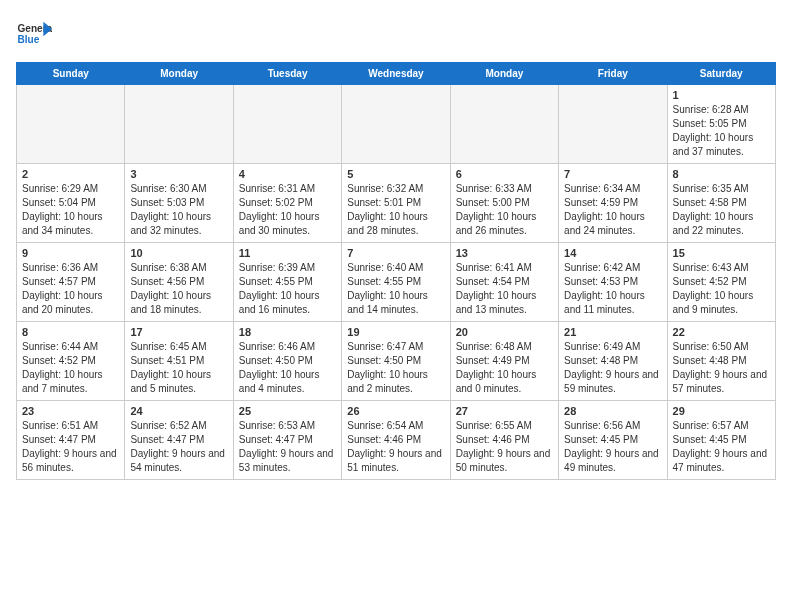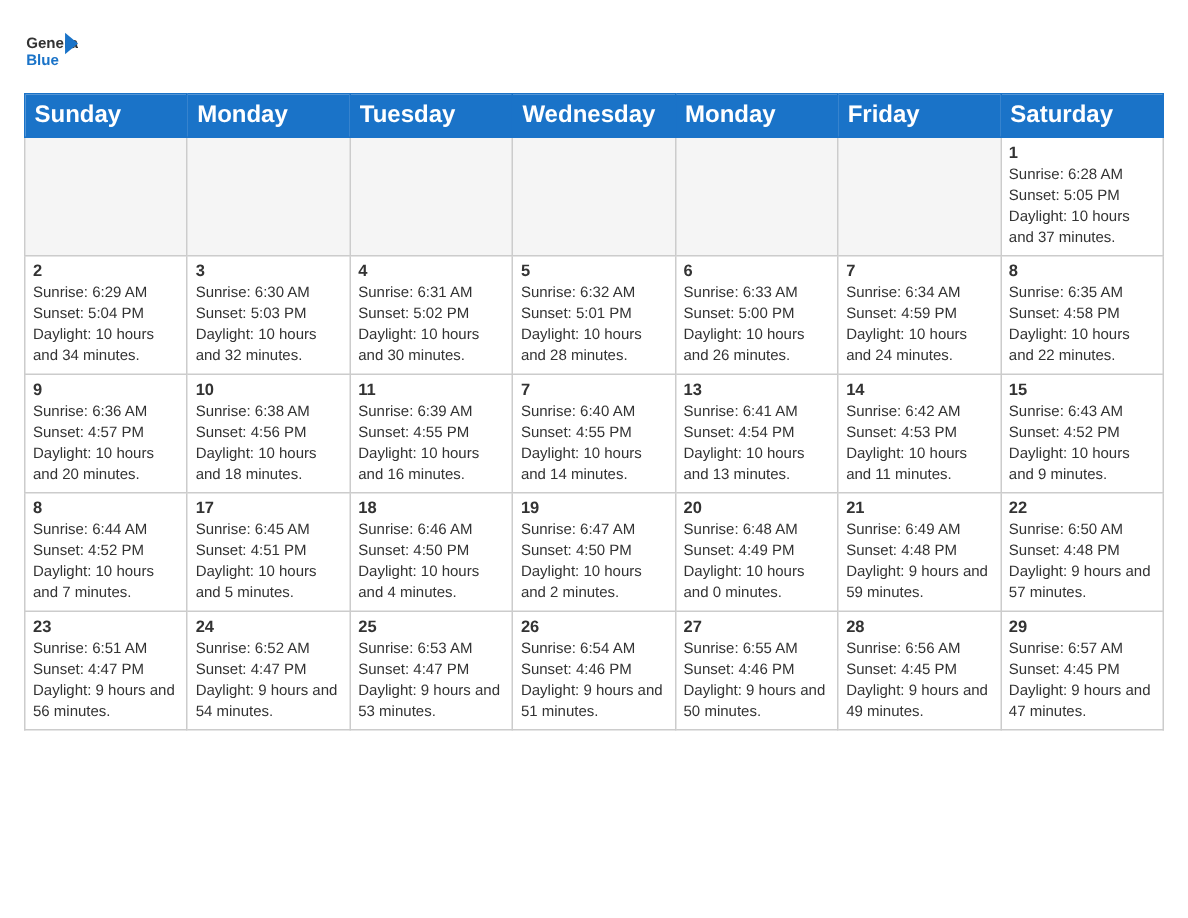--- a/index.html
+++ b/index.html
@@ -36,24 +36,24 @@
       color: #555;
     }
     .calendar {
       width: 100%;
       border-collapse: collapse;
       border: 1px solid #ccc;
     }
     .calendar th {
       background-color: #1a73c8;
       color: #fff;
-      font-size: 16px;
+      font-size: 10px;
       font-weight: bold;
       padding: 5px 6px;
-      text-align: left;
+      text-align: center;
       border: 1px solid #1a73c8;
     }
     .calendar td {
       vertical-align: top;
       border: 1px solid #ccc;
       padding: 4px 5px;
       width: 108px;
       min-height: 70px;
       font-size: 9.5px;
       color: #333;

